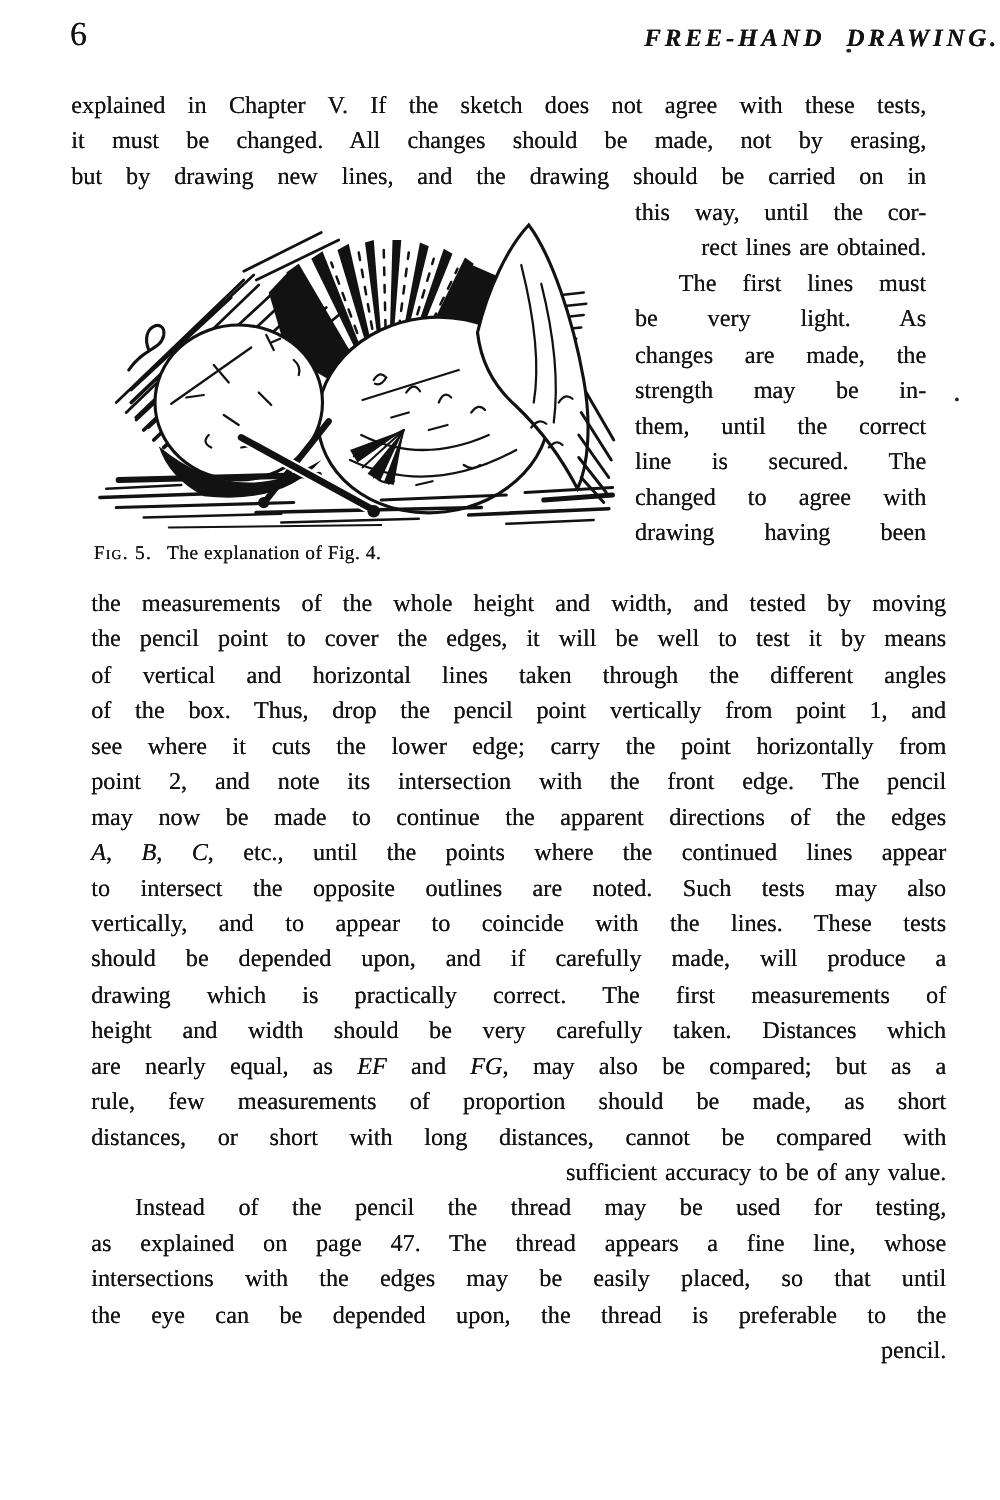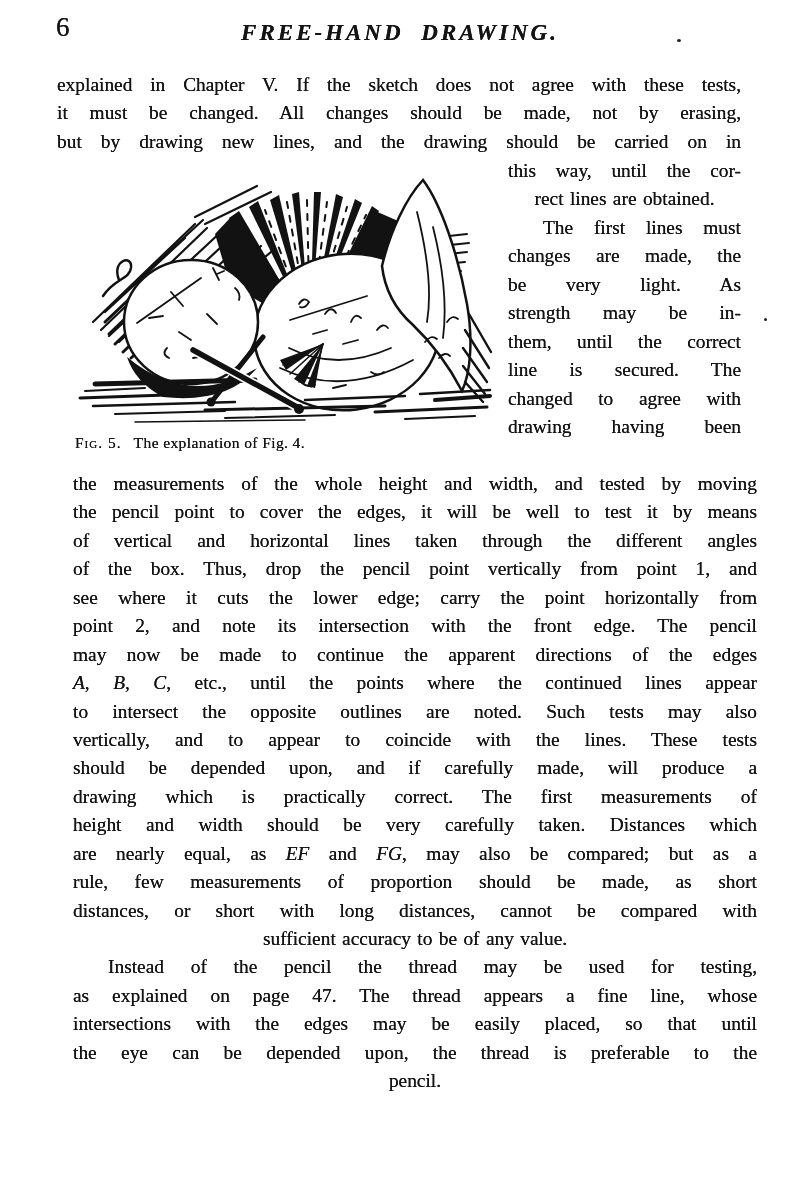--- a/index.html
+++ b/index.html
@@ -3,25 +3,25 @@
 <meta charset="utf-8">
 <style>
   html,body{margin:0;padding:0;background:#ffffff;}
   .page{
     position:relative;width:800px;height:1200px;background:#fff;overflow:hidden;
     font-family:"Liberation Serif","DejaVu Serif",serif;color:#141414;
     text-shadow:0 0 .35px #1a1a1a;
   }
   .pagenum{position:absolute;left:56px;top:12px;font-size:27px;}
   .running-title{
-    position:absolute;left:0;right:0;top:20px;text-align:center;
-    font-style:italic;font-weight:700;font-size:23px;letter-spacing:3px;word-spacing:9px;
+    position:absolute;left:0;right:0;top:20px;text-align:right;
+    font-style:italic;font-weight:700;font-size:20px;letter-spacing:3px;word-spacing:9px;
   }
   .textblock{position:absolute;}
-  .line{height:28.45px;line-height:28.45px;font-size:19.4px;text-align:center;word-spacing:1.5px;}
+  .line{height:28.45px;line-height:28.45px;font-size:19.4px;text-align:right;word-spacing:1.5px;}
   .line.j{text-align:justify;text-align-last:justify;font-family:Liberation Serif, serif;}
   .line.ind{text-indent:35px;}
   #para1{left:57px;top:71px;width:684px;}
   #sidecol{left:508px;top:157px;width:233px;}
   #mainblock{left:57px;top:470px;width:684px;margin-left:16px;}
   .figure-wrap{position:absolute;left:75px;top:172px;width:420px;height:256px;}
   .caption{
     position:absolute;left:75px;top:434px;width:420px;text-align:left;
     font-size:15.5px;letter-spacing:.4px;
   }
@@ -197,22 +197,22 @@
   </div>
 
   <div class="caption">
     <span class="cap-label">Fig. 5.</span><span>The explanation of Fig. 4.</span>
   </div>
 
   <div id="sidecol" class="textblock">
       <div class="line j">this way, until the cor-</div>
       <div class="line">rect lines are obtained.</div>
       <div class="line j ind">The first lines must</div>
+      <div class="line j">be very light.  As</div>
       <div class="line j">changes are made, the</div>
-      <div class="line j">be very light.  As</div>
       <div class="line j">strength may be in-</div>
       <div class="line j">them, until the correct</div>
       <div class="line j">line is secured.  The</div>
       <div class="line j">changed to agree with</div>
       <div class="line j">drawing having been</div>
     </div>
 
   <div id="mainblock" class="textblock">
       <div class="line j">the measurements of the whole height and width, and tested by moving</div>
       <div class="line j">the pencil point to cover the edges, it will be well to test it by means</div>

